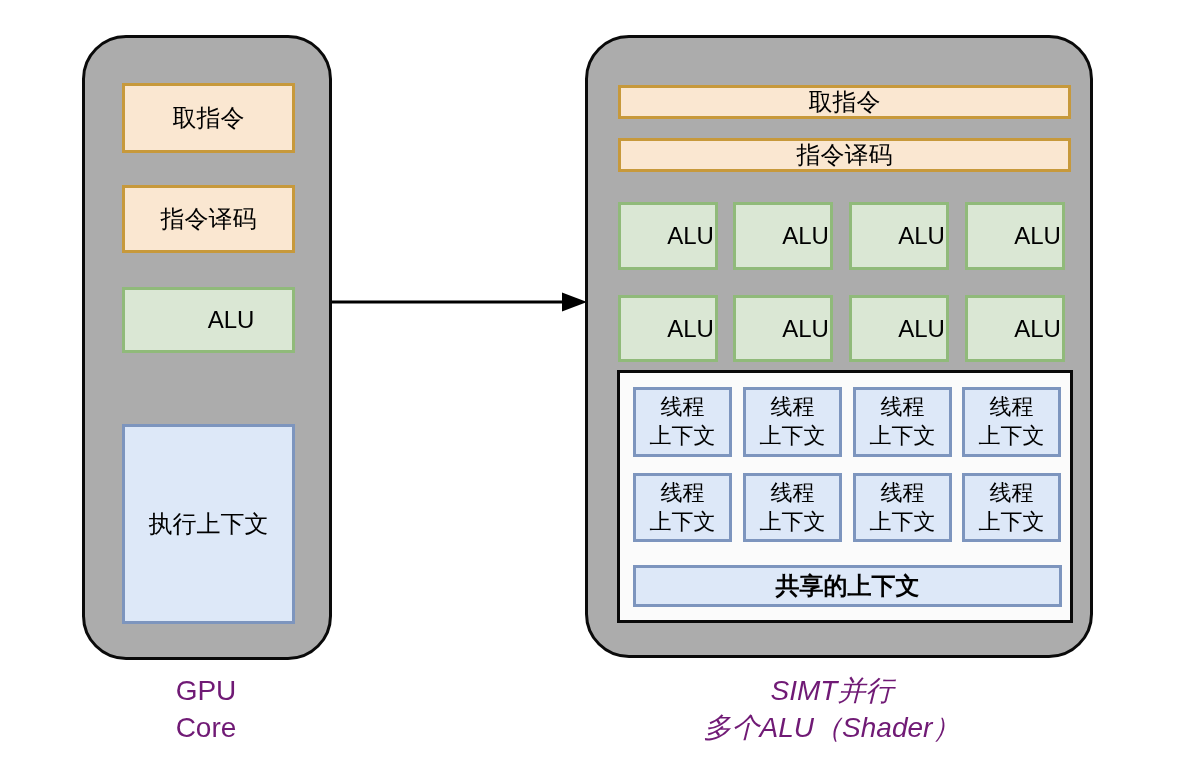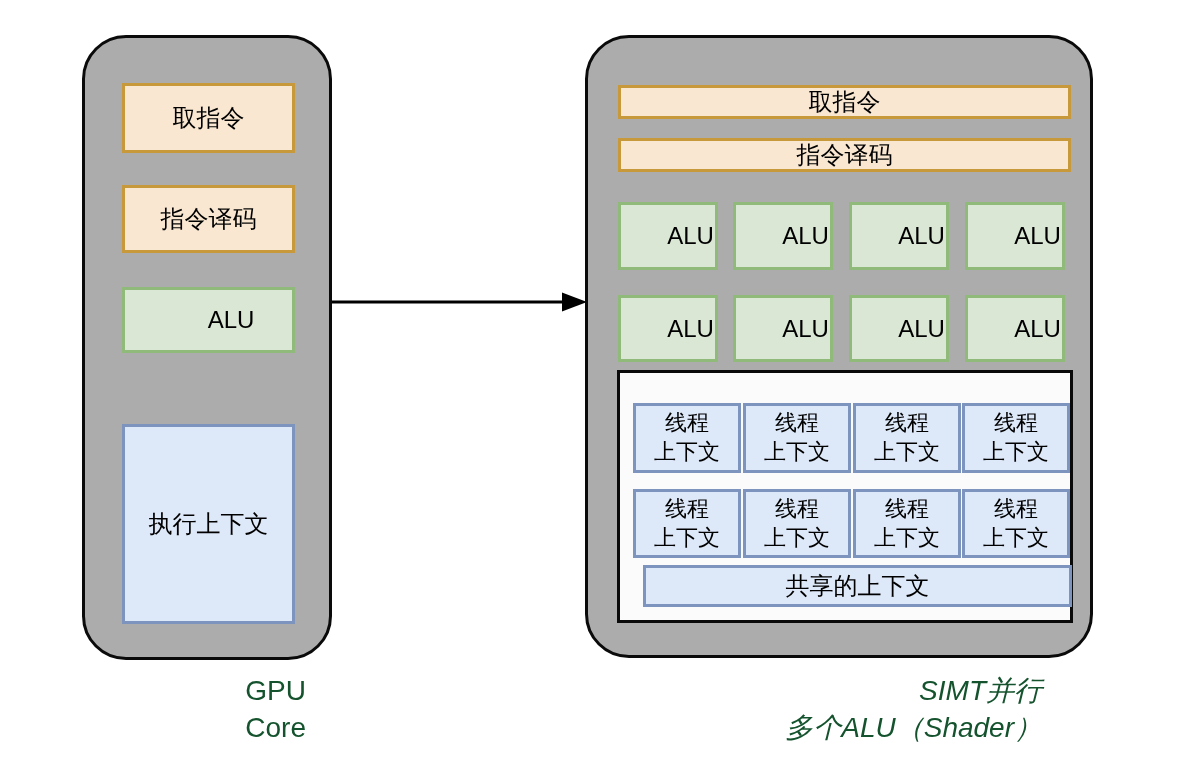--- a/index.html
+++ b/index.html
@@ -50,36 +50,36 @@
   .r-fetch  { left: 30px; top: 47px;  width: 453px; height: 34px; }
   .r-decode { left: 30px; top: 100px; width: 453px; height: 34px; }
   .r-alu    { width: 100px; height: 68px; }
   .r-alu-r1 { top: 164px; }
   .r-alu-r2 { top: 257px; height: 67px; }
   .r-alu-c1 { left: 30px; }
   .r-alu-c2 { left: 145px; }
   .r-alu-c3 { left: 261px; }
   .r-alu-c4 { left: 377px; }
   .r-ctxbox { left: 29px; top: 332px; width: 456px; height: 253px; }
-  .thread   { width: 108px; height: 70px; font-size: 22px; line-height: 1.3; flex-direction: column; margin-top: 16px; }
+  .thread   { width: 99px; height: 70px; font-size: 22px; line-height: 1.3; flex-direction: column; }
   .t-r1 { top: 14px; }
   .t-r2 { top: 100px; height: 69px; }
   .t-c1 { left: 13px; }
   .t-c2 { left: 123px; }
   .t-c3 { left: 233px; }
   .t-c4 { left: 342px; }
-  .shared { left: 23px; top: 192px; width: 429px; height: 42px; }
+  .shared { left: 13px; top: 192px; width: 429px; height: 42px; font-weight: bold; }
   .thread span { display: block; }
   
   .caption {
     position: absolute;
-    text-align: right;
+    text-align: center;
     font-size: 28px;
     line-height: 37px;
-    color: #14532d;
+    color: #701a75;
   }
   .caption-left  { left: 106px; top: 672px; width: 200px; }
   .caption-right { left: 622px; top: 672px; width: 420px; font-style: italic; }
   .caption span { display: block; }
   
   .arrow-svg { position: absolute; left: 330px; top: 288px; }
 </style>
 </head>
 <body>
 

